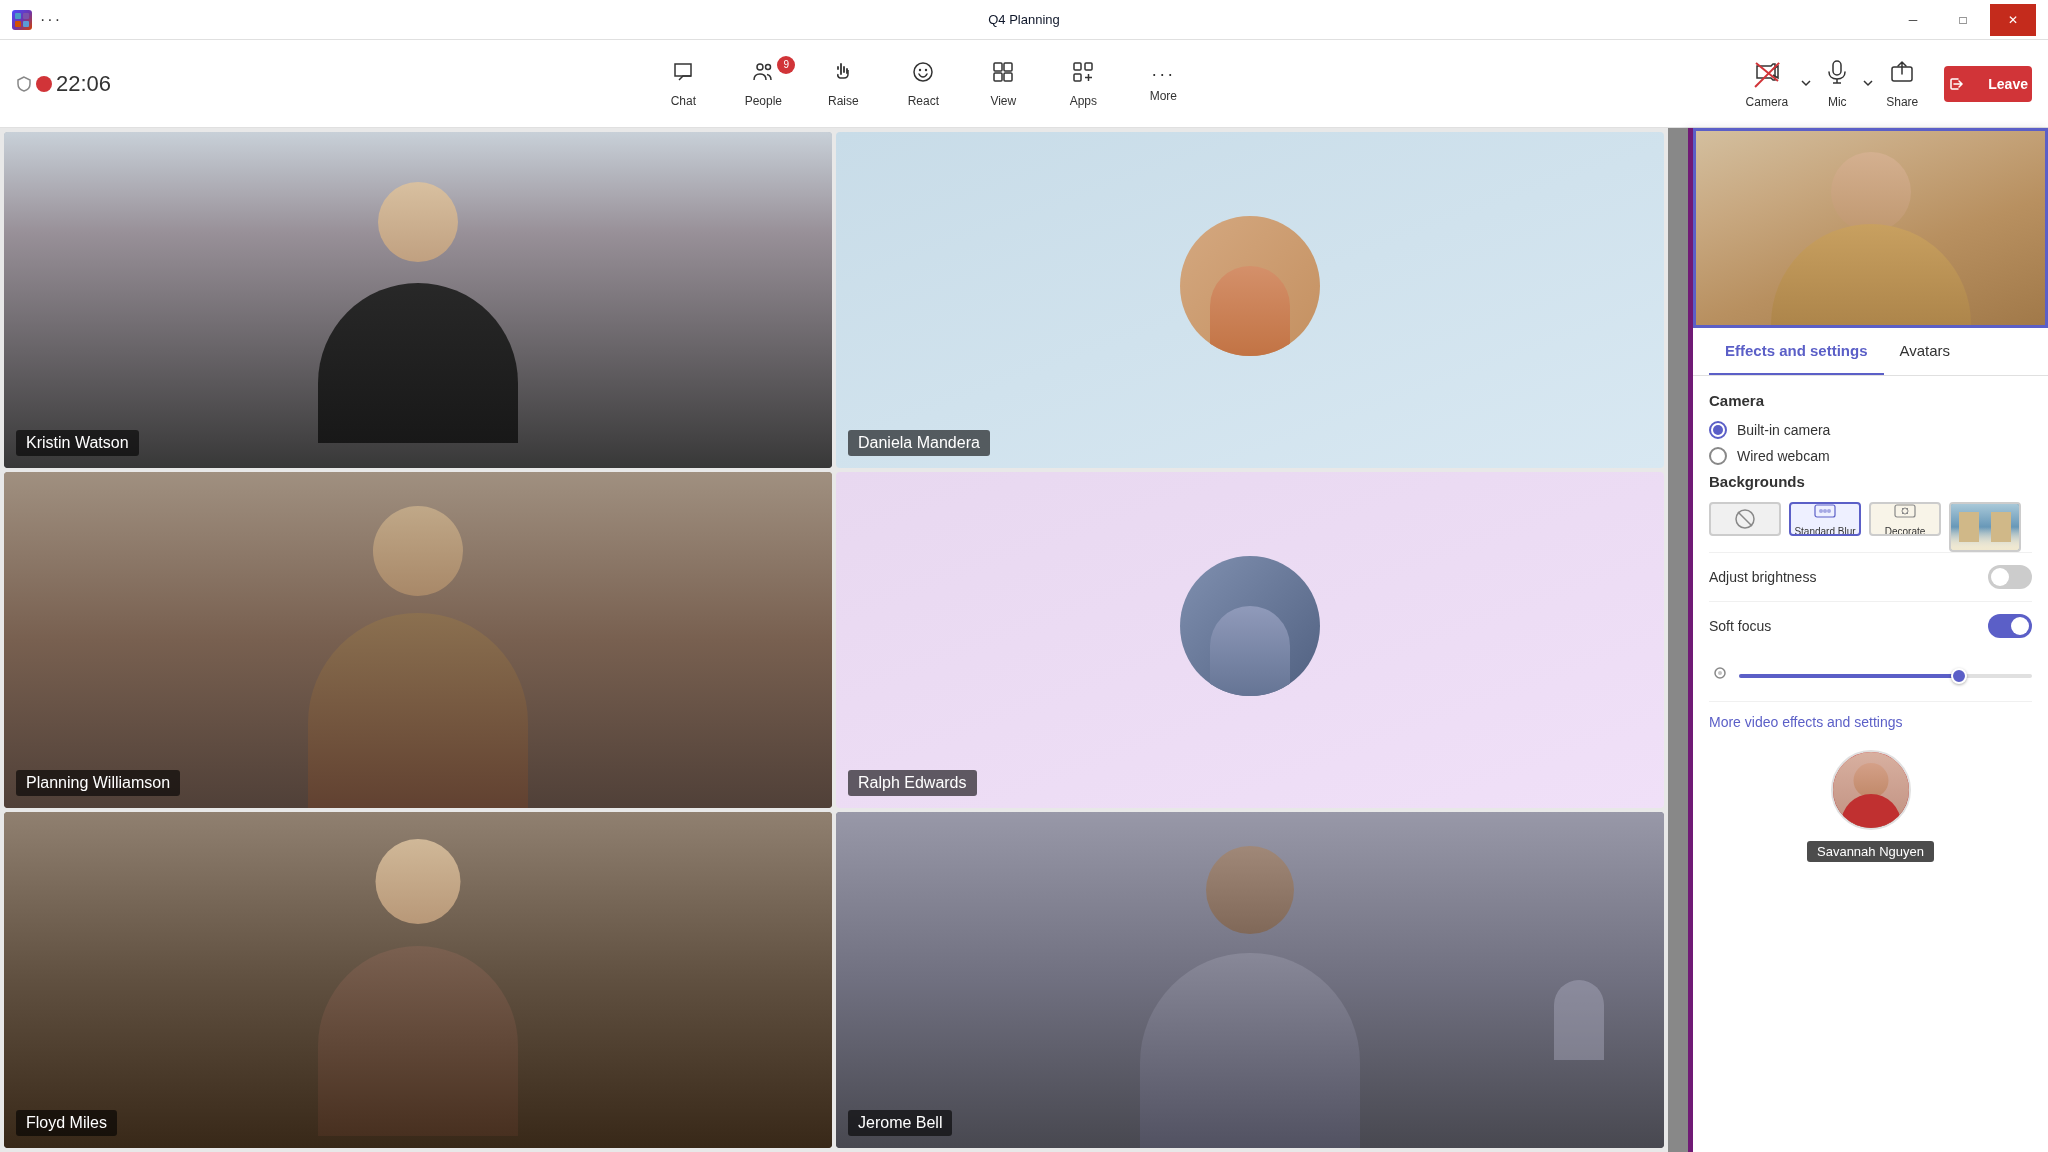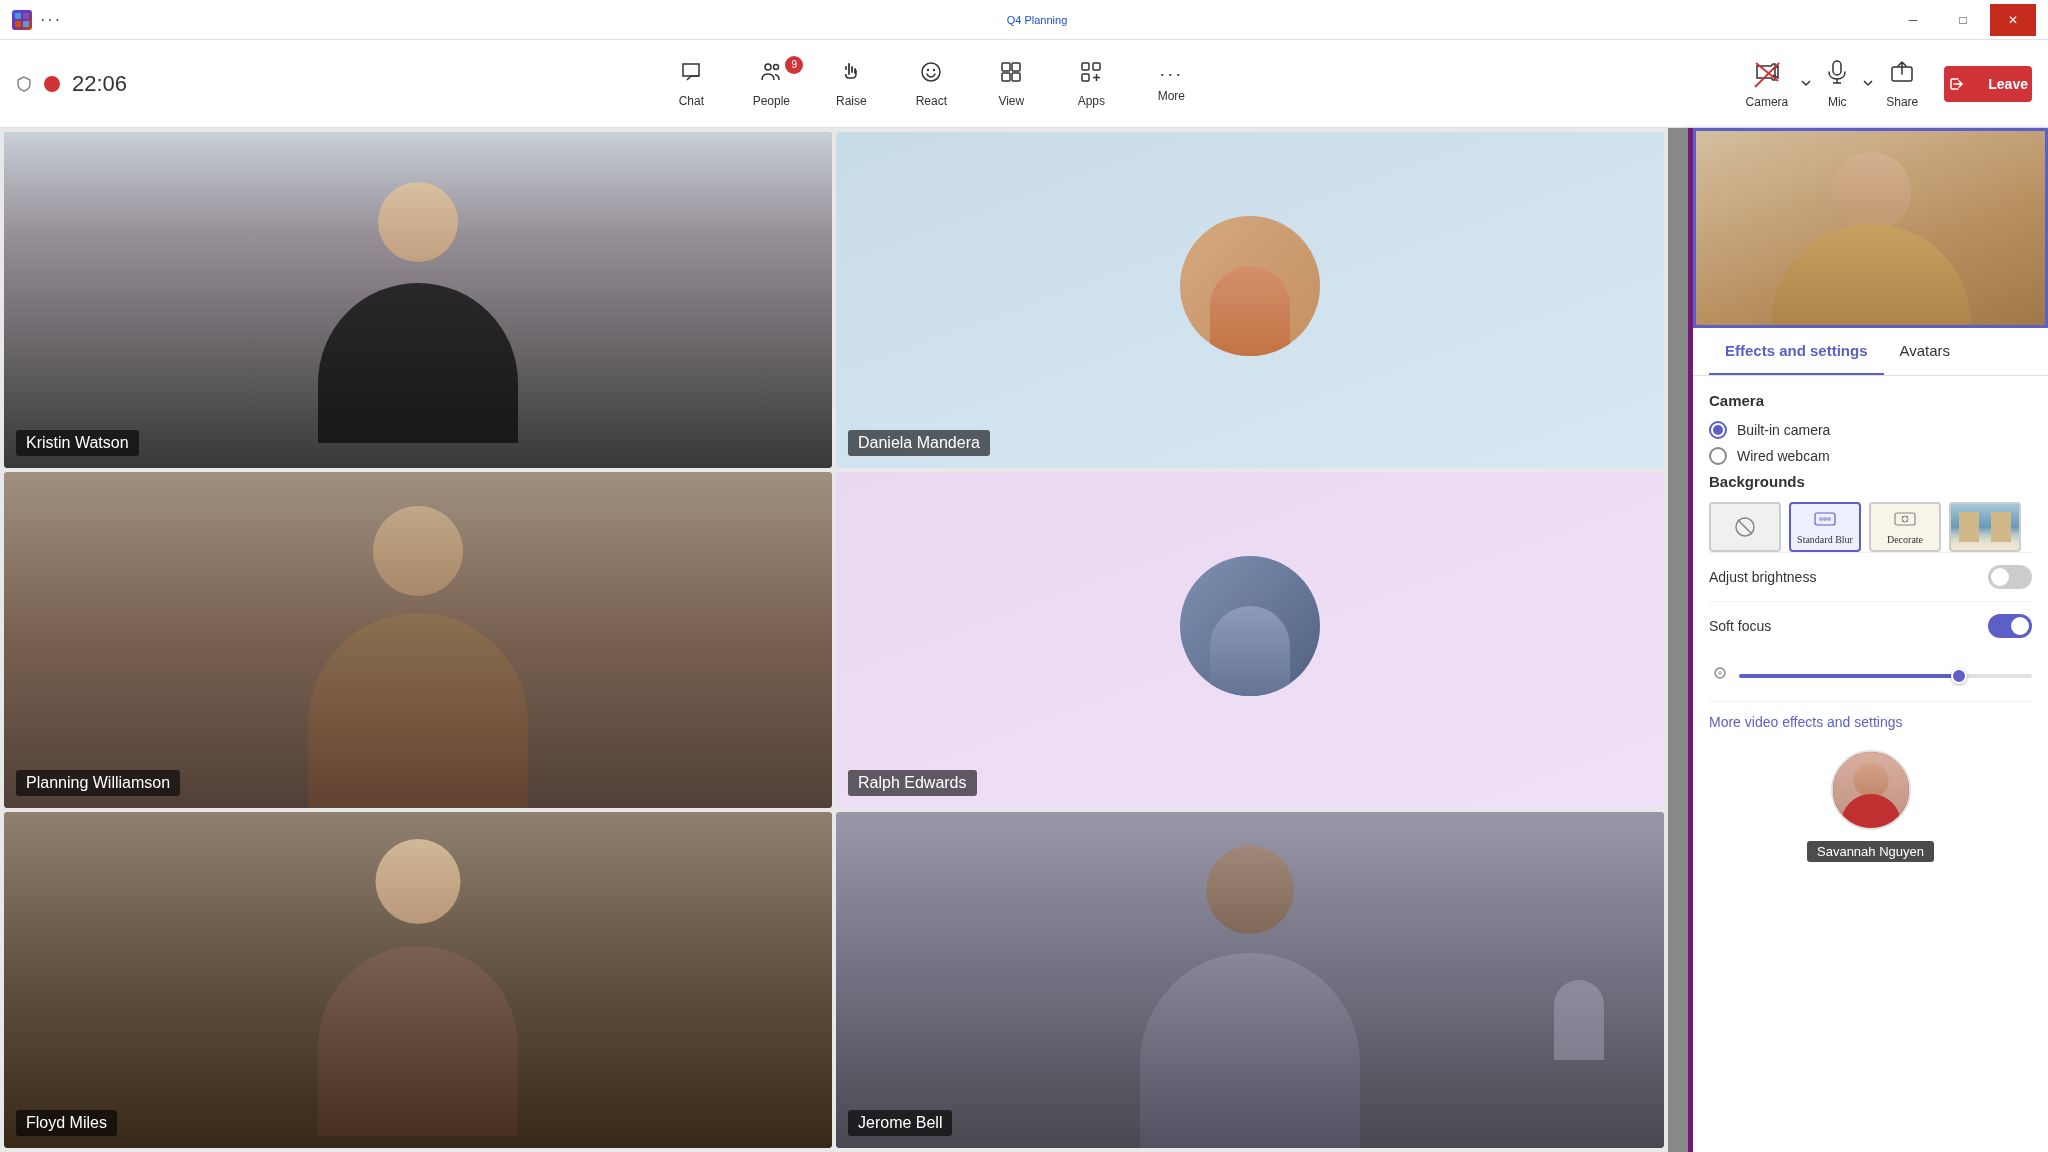--- a/index.html
+++ b/index.html
@@ -18,21 +18,21 @@
     .title-bar-app-icon {
       width: 20px; height: 20px;
       background: linear-gradient(135deg, #4b4bff 0%, #6b35b0 50%, #d44000 100%);
       border-radius: 3px;
       margin-right: 8px;
       display: flex; align-items: center; justify-content: center;
       font-size: 10px; color: white; font-weight: bold;
     }
     .title-bar-title {
       position: absolute; left: 50%; transform: translateX(-50%);
-      font-size: 11px; color: #1d4ed8; margin-left: 13px;
+      font-size: 13px; color: #0f172a;
     }
     .title-bar-controls {
       margin-left: auto;
       display: flex; gap: 4px;
     }
     .title-bar-controls button {
       background: none; border: none; cursor: pointer;
       width: 46px; height: 32px;
       font-size: 12px; color: #333;
       display: flex; align-items: center; justify-content: center;
@@ -47,21 +47,21 @@
     
     .control-bar {
       background: #fff;
       height: 88px;
       display: flex;
       align-items: center;
       padding: 0 16px;
       border-bottom: 1px solid #e0e0e0;
     }
     .control-left {
-      display: flex; align-items: center; gap: 12px;
+      display: flex; align-items: center; gap: 4px;
     }
     .recording-dot {
       width: 16px; height: 16px;
       background: #d13438; border-radius: 50%;
     }
     .timer {
       font-size: 22px; font-weight: 500; color: #333;
     }
     .control-center {
       display: flex; align-items: center; gap: 0;
@@ -218,28 +218,27 @@
     .radio-label { font-size: 14px; color: #333; }
 
     .backgrounds-section { margin-top: 4px; }
     .backgrounds-title {
       font-size: 15px; font-weight: 600; color: #333; margin-bottom: 12px;
     }
     .backgrounds-grid {
       display: flex; gap: 8px; flex-wrap: wrap;
     }
     .bg-option {
-      width: 72px; height: 50px;
+      width: 72px; height: 34px;
       border-radius: 4px;
       border: 2px solid transparent;
       cursor: pointer;
       display: flex; align-items: center; justify-content: center;
       font-size: 11px; text-align: center;
       overflow: hidden;
-      font-family: Liberation Serif, serif;
     }
     .bg-option.none-opt {
       background: #f0f0f0;
       border: 2px solid #ccc;
     }
     .bg-option.selected {
       border: 2px solid #5b5fc7;
       background: #eef0ff;
     }
     .bg-option .bg-label { font-size: 10px; color: #333; }

